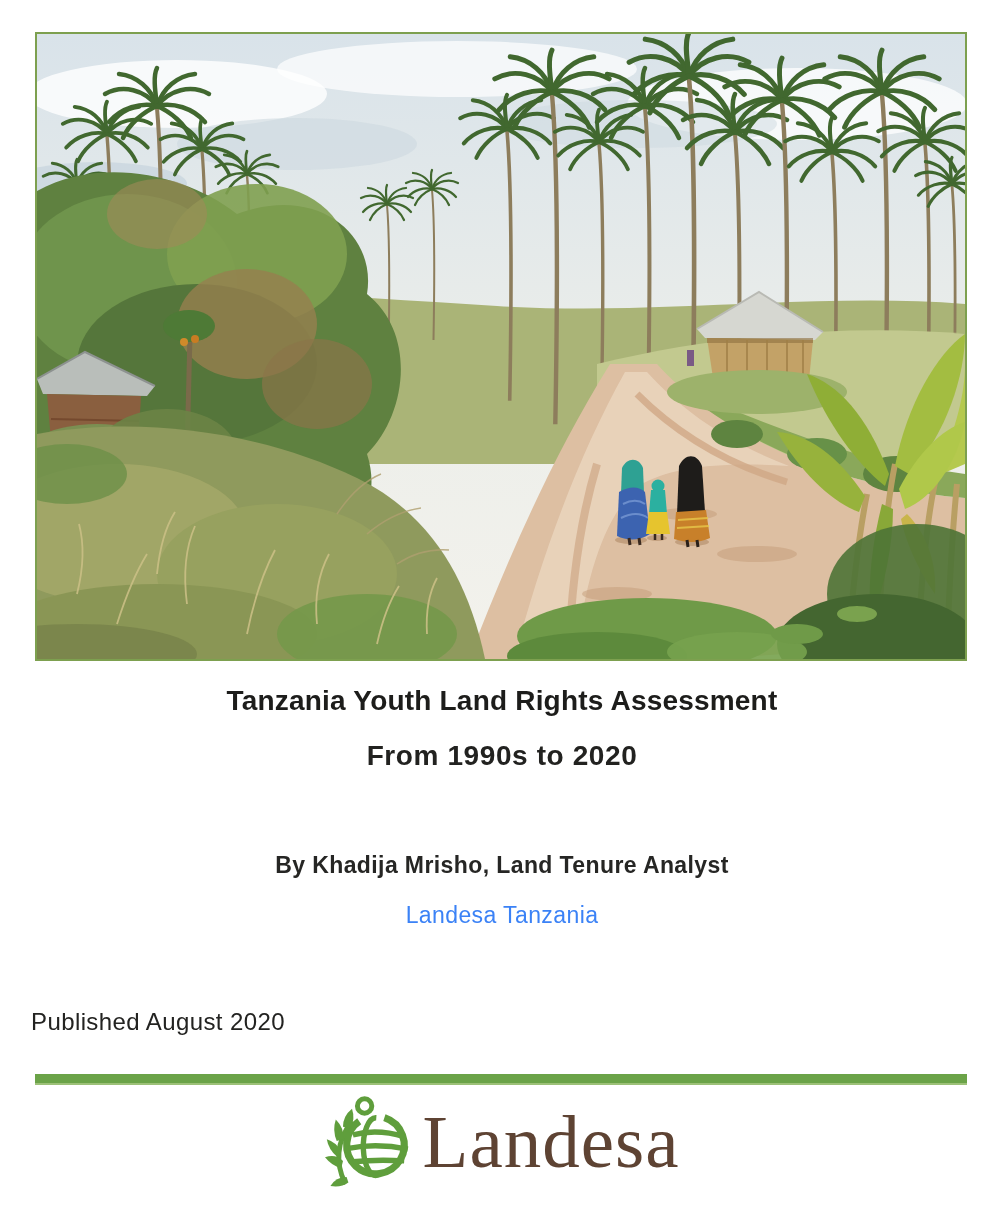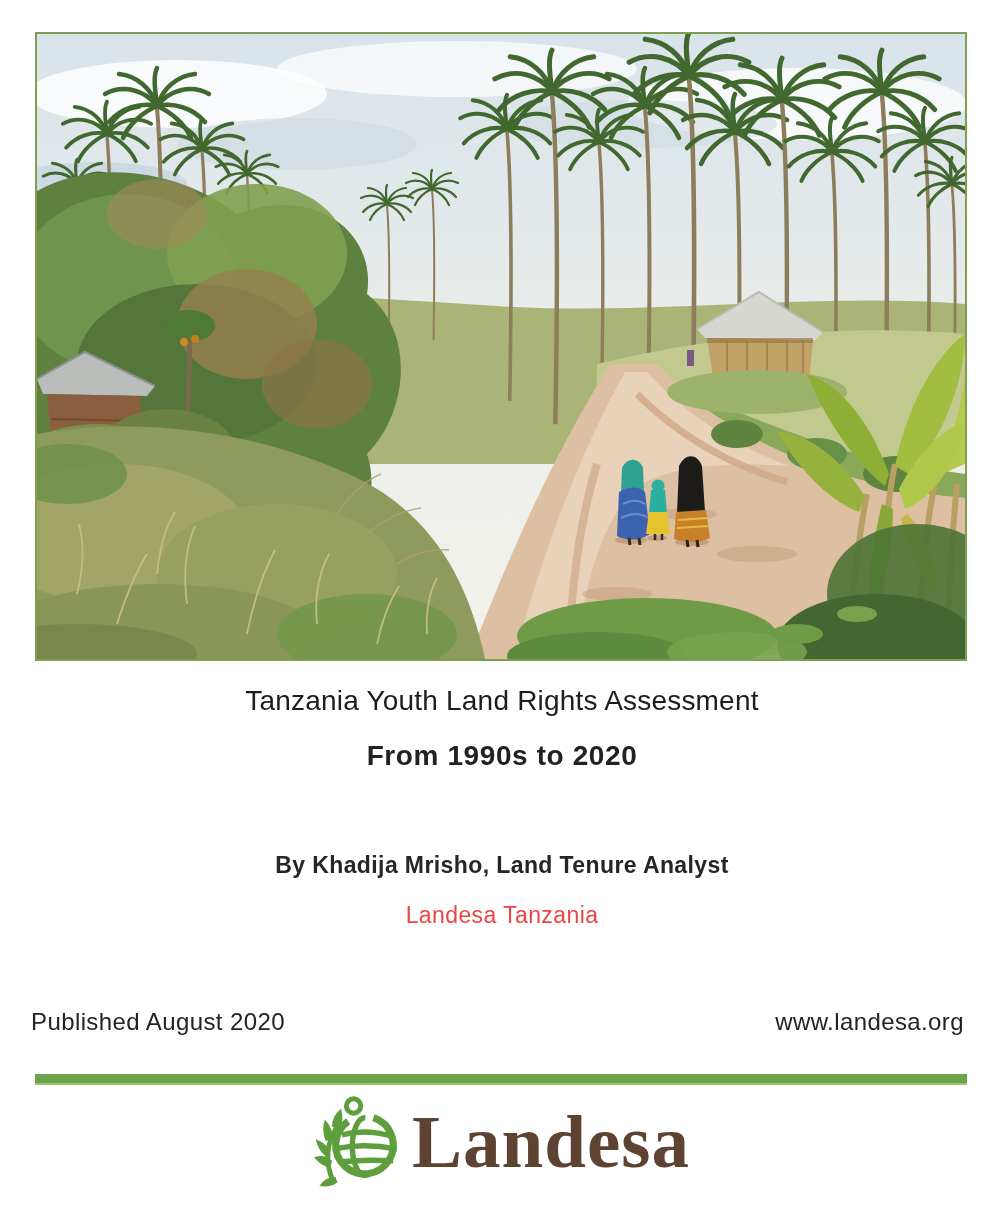--- a/index.html
+++ b/index.html
@@ -15,39 +15,39 @@
     position:absolute;left:35px;top:32px;
     width:928px;height:625px;
     border:2px solid #7da04f;
     background:#e8ece9;
   }
   .photo-frame svg{display:block;width:100%;height:100%;}
   
   .title{
     position:absolute;top:684px;left:0;width:100%;
     text-align:center;margin:0;
-    font-size:28px;font-weight:400;color:#1d1d1b;
+    font-size:28px;font-weight:700;color:#1d1d1b;
     letter-spacing:.2px;line-height:34px;
   }
   .subtitle{
     position:absolute;top:739px;left:0;width:100%;
     text-align:center;margin:0;
     font-size:28px;font-weight:700;color:#222220;
     letter-spacing:.6px;line-height:34px;
   }
   .author{
     position:absolute;top:851px;left:0;width:100%;
     text-align:center;margin:0;
     font-size:23px;font-weight:700;color:#262624;
     letter-spacing:.4px;line-height:28px;
   }
   .org{
     position:absolute;top:901px;left:0;width:100%;
     text-align:center;margin:0;
-    font-size:23px;font-weight:400;color:#ef4444;
+    font-size:23px;font-weight:400;color:#3b82f6;
     letter-spacing:.4px;line-height:28px;
   }
   .footer-row{
     position:absolute;top:1007px;left:0;width:1004px;
     box-sizing:border-box;
     padding-left:31px;padding-right:40px;
     display:flex;justify-content:space-between;
     font-size:24px;color:#232321;letter-spacing:.4px;line-height:30px;
   }
   .divider-bar{
@@ -60,21 +60,20 @@
   .logo{
     position:absolute;top:1094px;left:0;width:100%;
     display:flex;justify-content:center;align-items:flex-start;
   }
   .logo-icon{width:90px;height:96px;flex:0 0 auto;}
   .logo-text{
     font-family:"Liberation Serif",serif;
     font-size:75px;line-height:96px;
     color:#5e4333;letter-spacing:1px;
     margin-left:8px;
-    font-weight:bold;
   }
 </style>
 </head>
 <body>
 
 <div class="page">
 
   <div class="photo-frame">
     <svg viewBox="0 0 928 625" preserveAspectRatio="none">
       <defs>
@@ -231,21 +230,20 @@
     </svg>
   </div>
 
   <h1 class="title">Tanzania Youth Land Rights Assessment</h1>
   <h2 class="subtitle">From 1990s to 2020</h2>
   <p class="author">By Khadija Mrisho, Land Tenure Analyst</p>
   <p class="org">Landesa Tanzania</p>
 
   <div class="footer-row">
     <span>Published August 2020</span>
-    <span>www.landesa.org</span>
   </div>
 
   <div class="divider-bar"></div>
 
   <div class="logo">
     <svg class="logo-icon" viewBox="0 0 100 106">
       <g stroke="#5f9e3c" fill="none">
 
         <path d="M38,30 A32,32 0 1 0 66,26" stroke-width="8"></path>
 

